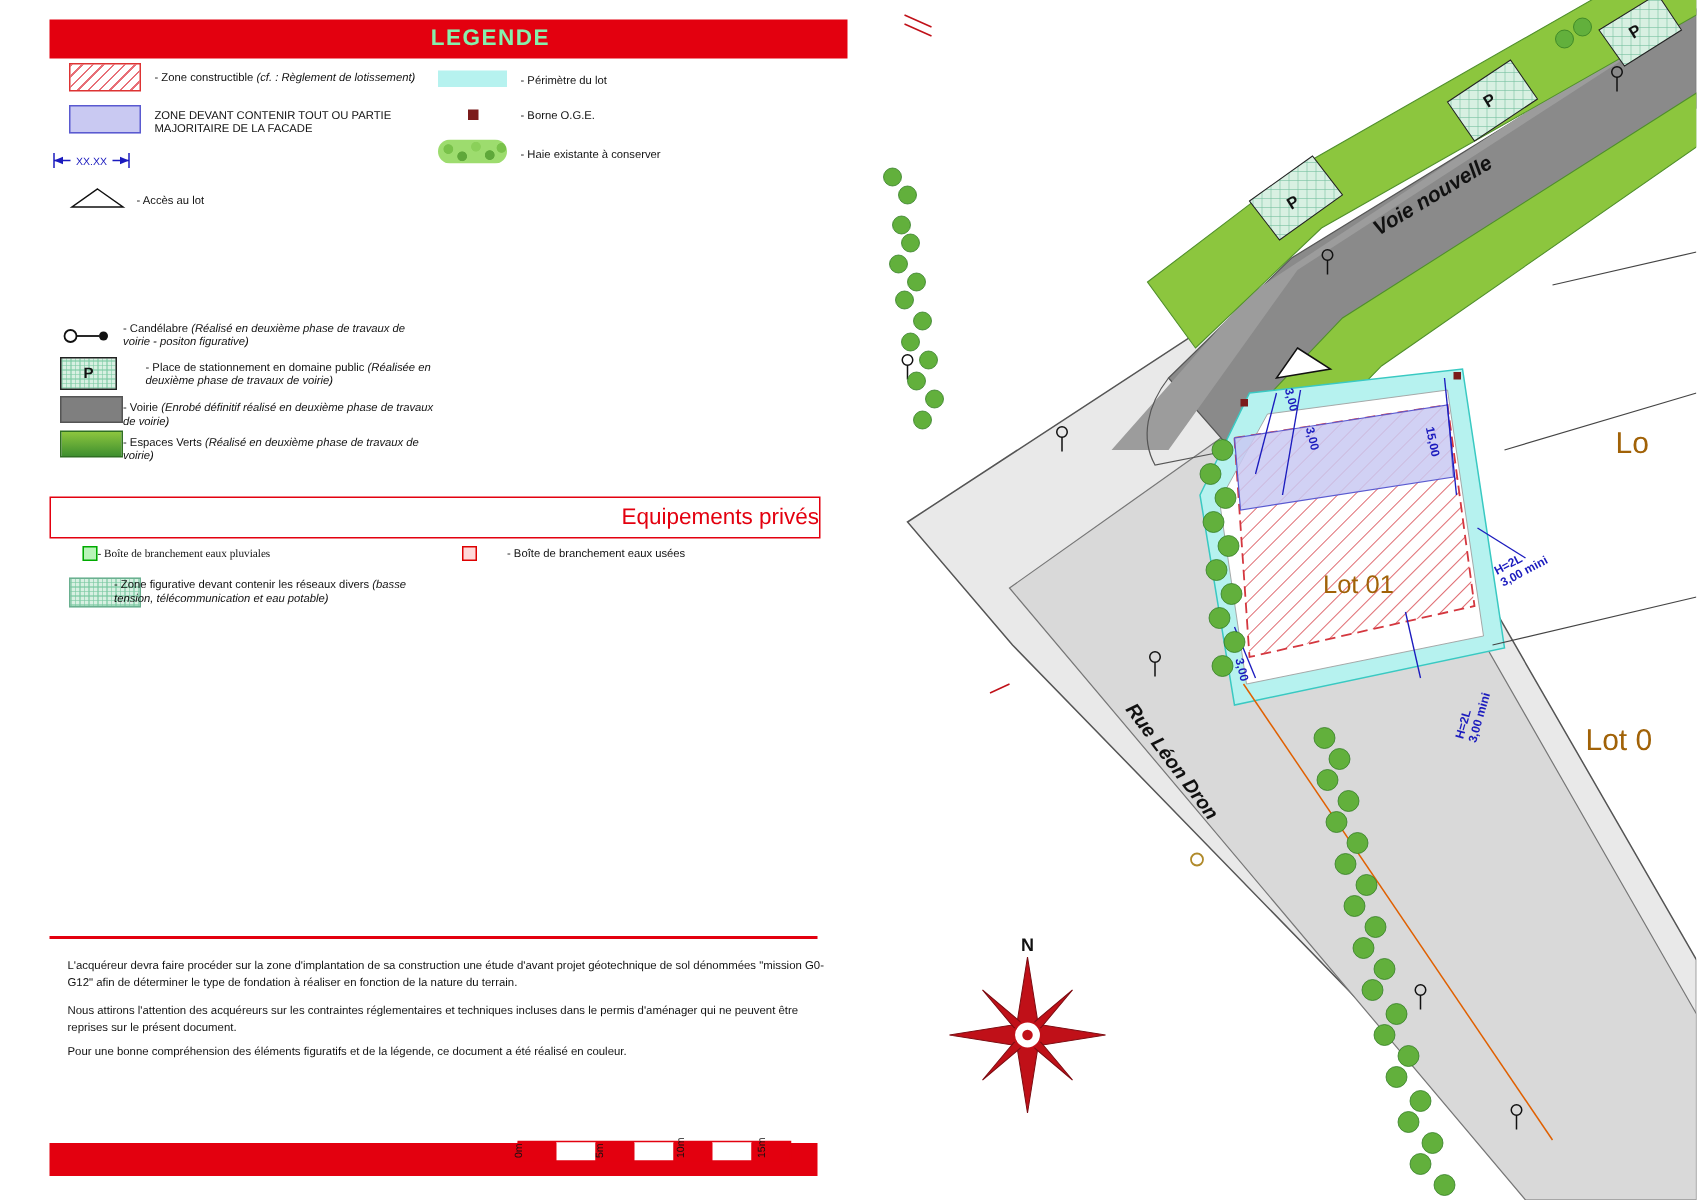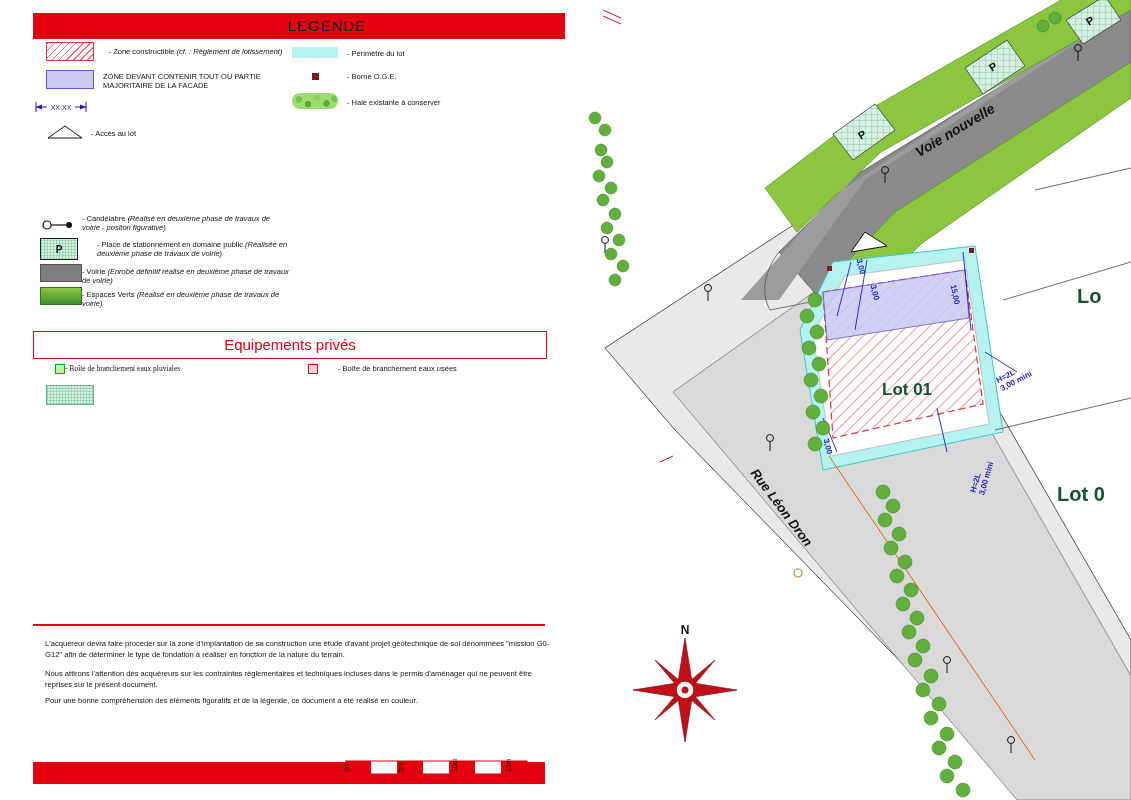--- a/index.html
+++ b/index.html
@@ -8,30 +8,30 @@
     background:#ffffff;
     font-family:"Liberation Sans",sans-serif;
     color:#111;
   }
   .panel-left{position:absolute;left:0;top:0;width:565px;height:800px;background:#fff;}
   .panel-right{position:absolute;left:565px;top:0;width:566px;height:800px;background:#fff;overflow:hidden;}
 
   
   .legend-head{
     position:absolute;left:33px;top:13px;width:588px;height:26px;
-    background:#e3000f;color:#0f172a;text-align:center;
-    font-size:15px;line-height:26px;letter-spacing:1px;
+    background:#e3000f;color:#86efac;text-align:center;
+    font-size:15px;line-height:26px;letter-spacing:1px;font-weight:bold;
   }
   .section-head{
     position:absolute;left:33px;width:512px;height:26px;
     border:1px solid #e3000f;color:#e3000f;text-align:center;
     font-size:15px;line-height:26px;background:#fff;
   }
   .sec-pub{top:184px;}
-  .sec-priv{top:331px;}
+  .sec-priv{top:331px;text-align:right;}
 
   
   .lrow{position:absolute;font-size:7.5px;line-height:1.25;color:#111;}
   .lrow .it{font-style:italic;}
   .swatch{position:absolute;}
 
   .sw-hatch{
     width:46px;height:17px;border:1px solid #d33;
     background:
       repeating-linear-gradient(135deg,#e76f77 0 1.2px,rgba(0,0,0,0) 1.2px 5px);
@@ -83,34 +83,34 @@
   .notes-rule{position:absolute;left:33px;top:624px;width:512px;height:2px;background:#e3000f;}
   .note{position:absolute;left:33px;width:510px;font-size:7.6px;line-height:1.45;color:#111;margin-left:12px;}
 
   
   .scalebar-red{position:absolute;left:33px;top:762px;width:512px;height:22px;background:#e3000f;}
   .scale-wrap{position:absolute;left:345px;top:755px;width:200px;height:18px;}
   .scale-lbl{position:absolute;font-size:7px;color:#111;transform:rotate(-90deg);transform-origin:left bottom;white-space:nowrap;}
 
   
   .plan{position:absolute;inset:0;}
-  .lot-label{position:absolute;font-weight:bold;color:#14532d;font-size:17px;}
+  .lot-label{position:absolute;font-weight:normal;color:#a16207;font-size:17px;}
   .street-lbl{position:absolute;font-style:italic;font-weight:bold;color:#111;}
   .dim{position:absolute;color:#1b1bbe;font-size:8px;font-weight:bold;white-space:nowrap;}
   .hmini{position:absolute;color:#1b1bbe;font-size:8px;font-weight:bold;line-height:1.15;white-space:nowrap;}
 </style>
 </head>
 <body>
 
 <div class="panel-left">
 
   <div class="legend-head">LEGENDE</div>
 
   <div class="swatch sw-hatch" style="left:46px;top:42px;"></div>
-  <div class="lrow" style="left:103px;top:47px;width:185px;text-align:center;">
+  <div class="lrow" style="left:103px;top:47px;width:185px;">
     <span>- Zone constructible</span>
     <span class="it">(cf. : Règlement de lotissement)</span>
   </div>
 
   <div class="swatch sw-blue" style="left:46px;top:70px;"></div>
   <div class="lrow" style="left:103px;top:72px;width:195px;">
     <span>ZONE DEVANT CONTENIR TOUT OU PARTIE MAJORITAIRE DE LA FACADE</span>
   </div>
 
   <div class="swatch sw-cote" style="left:33px;top:100px;width:56px;">
@@ -188,20 +188,24 @@
   <div class="lrow" style="left:65px;top:364px;font-family:Liberation Serif, serif;">
     <span>- Boîte de branchement eaux pluviales</span>
   </div>
 
   <div class="swatch sw-usee" style="left:308px;top:364px;"></div>
   <div class="lrow" style="left:338px;top:364px;">
     <span>- Boîte de branchement eaux usées</span>
   </div>
 
   <div class="swatch sw-reseaux" style="left:46px;top:385px;"></div>
+  <div class="lrow" style="left:76px;top:385px;width:200px;">
+    <span>- Zone figurative devant contenir les réseaux divers</span>
+    <span class="it">(basse tension, télécommunication et eau potable)</span>
+  </div>
 
   <div class="notes-rule"></div>
   <div class="note" style="top:638px;">L'acquéreur devra faire procéder sur la zone d'implantation de sa construction une étude d'avant projet géotechnique de sol dénommées "mission G0-G12" afin de déterminer le type de fondation à réaliser en fonction de la nature du terrain.</div>
   <div class="note" style="top:668px;">Nous attirons l'attention des acquéreurs sur les contraintes réglementaires et techniques incluses dans le permis d'aménager qui ne peuvent être reprises sur le présent document.</div>
   <div class="note" style="top:695px;">Pour une bonne compréhension des éléments figuratifs et de la légende, ce document a été réalisé en couleur.</div>
 
   <div class="scalebar-red"></div>
   <div class="scale-wrap">
     <svg width="200" height="22">
       <rect x="0" y="6" width="26" height="13" fill="#e3000f"></rect>

